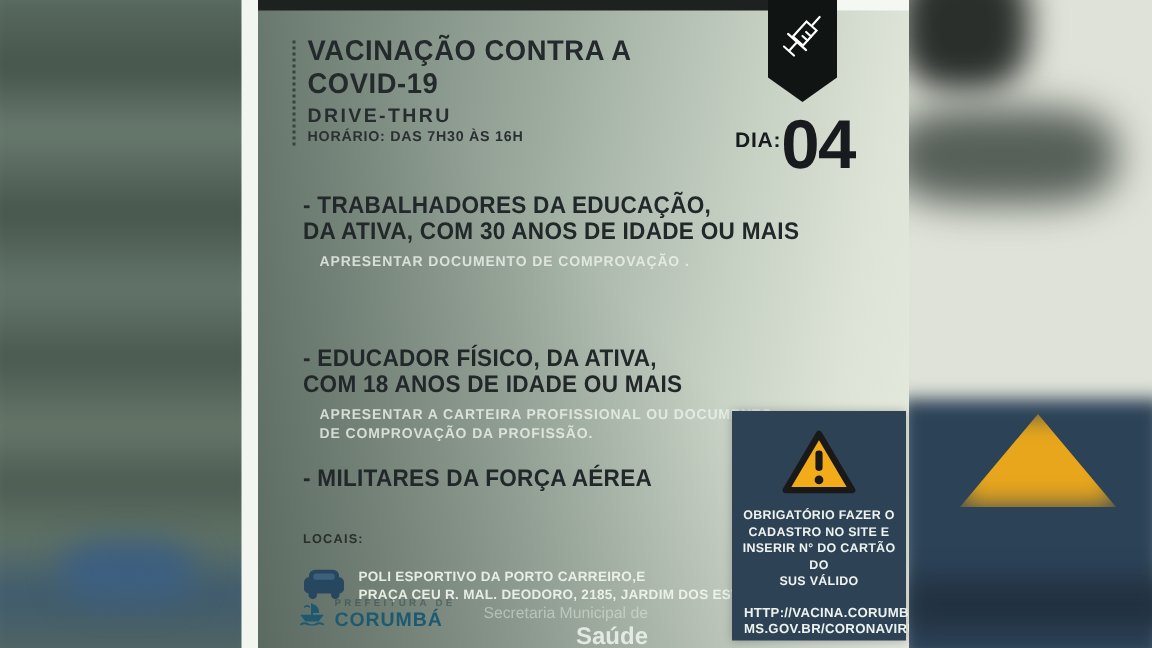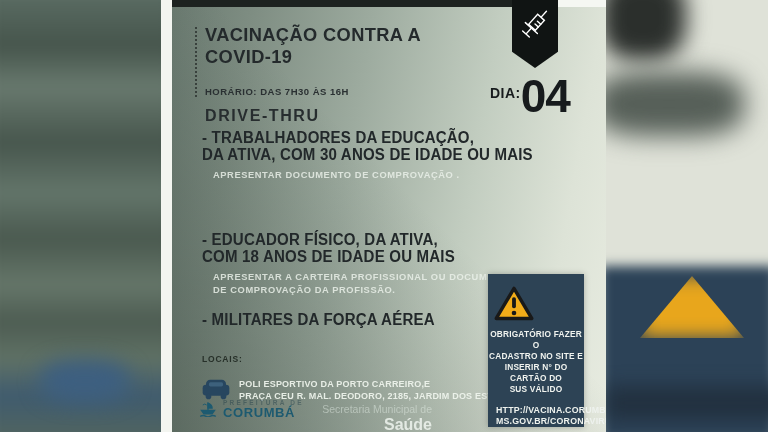--- a/index.html
+++ b/index.html
@@ -45,21 +45,21 @@
 
   .dotline { position:absolute; left:23px; top:27px; height:70px; width:0;
     border-left:2px dotted #39413d; z-index:4; }
 
   .multiline { white-space:pre-line; }
 
   .title { position:absolute; left:33px; top:24px; z-index:4;
     font-size:19px; font-weight:bold; color:#242a2c; letter-spacing:0.4px;
     line-height:1.14; transform:scaleX(0.96); transform-origin:left top; }
   .subtitle { position:absolute; left:33px; top:69px; z-index:4;
-    font-size:16px; font-weight:bold; color:#272d2f; letter-spacing:1.6px;margin-top:38px; }
+    font-size:13px; font-weight:bold; color:#272d2f; letter-spacing:1.6px; }
   .schedule { position:absolute; left:33px; top:86px; z-index:4;
     font-size:9.5px; font-weight:bold; color:#2a3032; letter-spacing:0.5px; }
 
   .pennant { position:absolute; left:340px; top:0; width:46px; height:68px; z-index:5;
     background:#101413; clip-path:polygon(0 0,100% 0,100% 76%,50% 100%,0 76%);
     display:flex; align-items:flex-start; justify-content:center; }
   .pennant svg { margin-top:6px; }
 
   .dayblock { position:absolute; left:318px; top:78px; width:116px; z-index:4; color:#171b1d; }
   .dayblock .row { display:flex; align-items:center; }
@@ -88,23 +88,23 @@
 
   .brand { position:absolute; left:26px; top:399px; z-index:4; display:flex; align-items:flex-end; }
   .brand .emblem { margin-right:5px; margin-bottom:2px; }
   .brand-text .small { font-size:6.5px; letter-spacing:2.2px; color:rgba(30,60,72,0.45); font-weight:bold; }
   .brand-text .city { font-size:13px; font-weight:bold; color:#1d5a70; letter-spacing:0.6px; line-height:1; }
 
   .secretariat { position:absolute; left:120px; top:404px; width:140px; z-index:4; text-align:right; }
   .secretariat .l1 { font-size:10.5px; color:rgba(225,235,228,0.5); line-height:1.1; }
   .secretariat .l2 { font-size:16px; font-weight:bold; color:rgba(238,245,239,0.85); line-height:1.15; }
 
-  .notice { position:absolute; left:316px; top:274px; width:96px; height:153px; z-index:6;
+  .notice { position:absolute; left:316px; top:274px; width:116px; height:153px; z-index:6;
     background:#2d4355; box-shadow:0 0 6px rgba(0,0,0,0.25);
-    display:flex; flex-direction:column; align-items:flex-start; }
+    display:flex; flex-direction:column; align-items:center; }
   .notice svg { margin-top:11px; }
   .notice-text { margin-top:7px; font-size:8.3px; font-weight:bold; color:#f0f3ef;
     text-align:center; line-height:1.32; letter-spacing:0.2px; }
   .notice-url { margin-top:10px; font-size:8.8px; font-weight:bold; color:#eef2ee;
     text-align:left; line-height:1.28; letter-spacing:0.2px; align-self:flex-start; padding-left:8px; }
 </style>
 </head>
 <body>
 
 <div class="stage">

